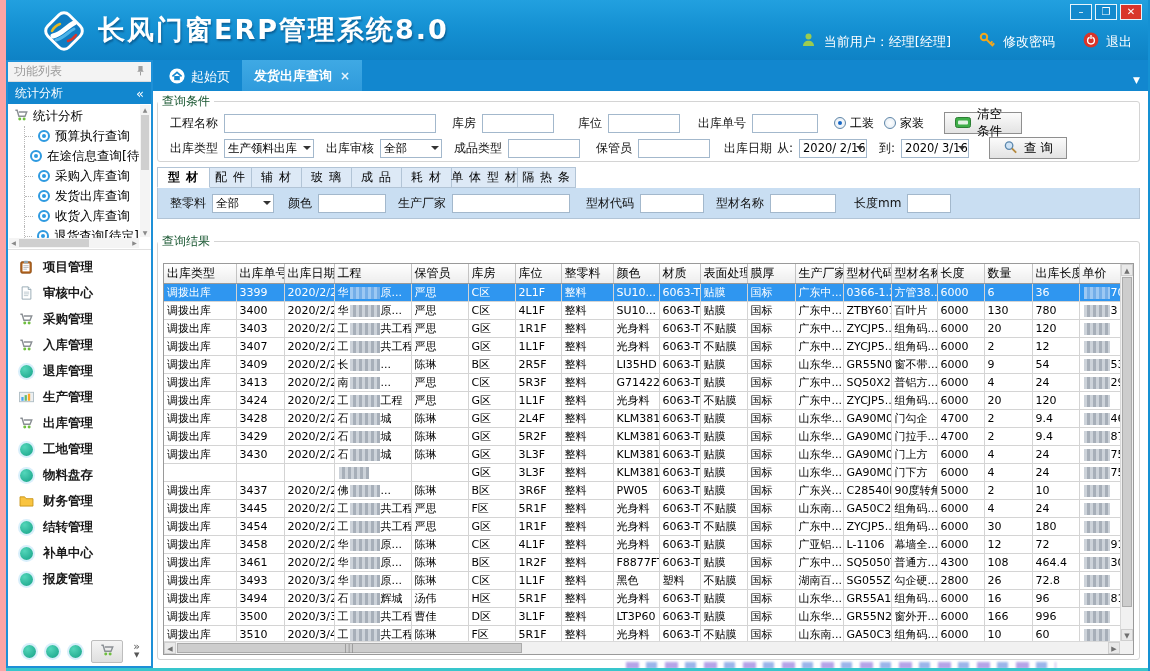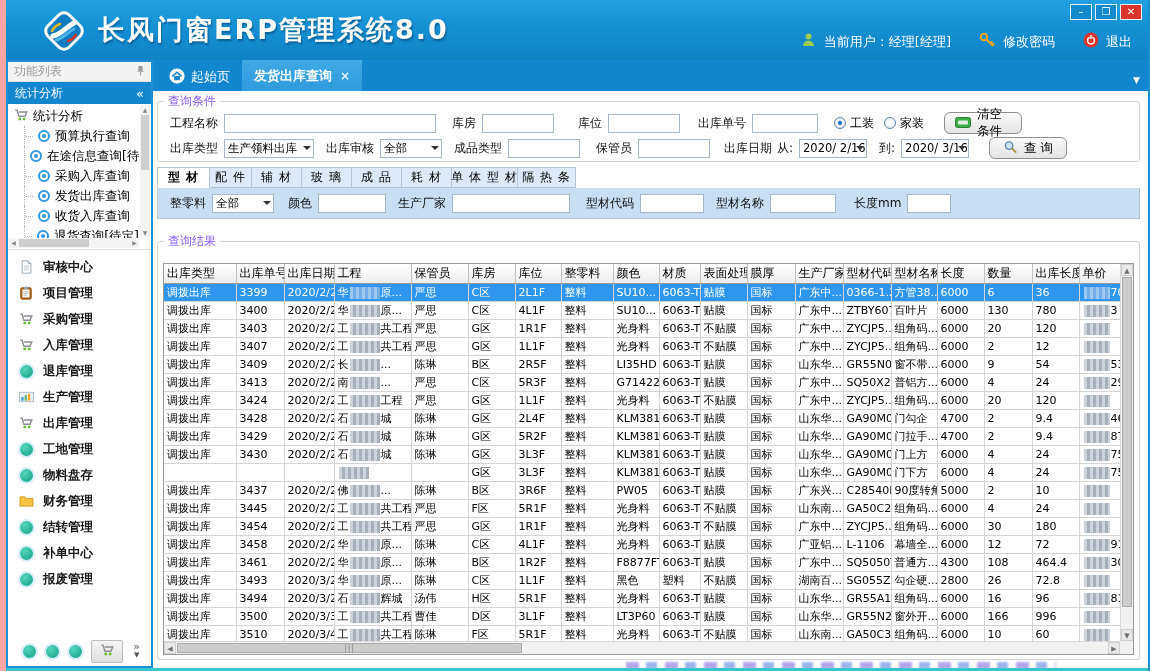--- a/index.html
+++ b/index.html
@@ -65,35 +65,35 @@
   .main { position:absolute; top:60px; left:147px; right:0; bottom:3px; }
   .tabbar { position:absolute; top:0; left:0; right:0; height:31px; background:#1287cf; display:flex; align-items:flex-end; }
   .tab { height:28px; display:flex; align-items:center; gap:6px; padding:0 12px; color:#fff; font-size:13px; cursor:default; }
   .tab.home { margin-left:4px; }
   .tab.active { background:linear-gradient(#3fa9e4,#2f9bdc); font-weight:bold; height:31px; }
   .tab-close { font-size:12px; color:#e6f4fc; margin-left:2px; }
   .tab-caret { position:absolute; right:8px; bottom:6px; color:#fff; font-size:9px; }
   .content { position:absolute; top:31px; left:0; right:0; bottom:0; background:#fff; overflow:hidden; }
 
   fieldset { border:1px solid #d4d4d4; border-radius:3px; }
-  legend { font-size:12px; color:#8b5cf6; margin-left:6px; padding:0 4px; }
+  legend { font-size:12px; color:#14532d; padding:0 4px; }
 
   .query-box { position:absolute; top:2px; left:4px; right:8px; height:69px; }
   .qrow { display:flex; align-items:center; height:24px; margin-top:1px; }
   .qlabel { color:#111; white-space:nowrap; }
   .tbox { height:19px; background:#fff; border:1px solid #a3b8cc; }
   .combo { height:19px; background:#fff; border:1px solid #a3b8cc; display:flex; align-items:center;
            font-size:11.5px; padding-left:3px; white-space:nowrap; overflow:hidden; position:relative; }
   .combo .car { position:absolute; right:2px; top:6px; width:0; height:0; border:4px solid transparent; border-top-color:#333; }
   .combo span { margin-right:12px; }
   .radio { display:flex; align-items:center; gap:4px; }
   .rdot { width:12px; height:12px; border-radius:50%; border:1px solid #5f86a8; background:radial-gradient(#fff,#dfe9f2); position:relative; }
   .rdot.on::after { content:""; position:absolute; left:3px; top:3px; width:4px; height:4px; border-radius:50%; background:#1566c4; }
   .btn { height:22px; display:flex; align-items:center; justify-content:center; gap:6px; padding:0 10px;
-         background:linear-gradient(#fbfbfb,#e3e3e3); border:1px solid #8f8f8f; border-radius:6px; font-size:12.5px; }
+         background:linear-gradient(#fbfbfb,#e3e3e3); border:1px solid #8f8f8f; border-radius:0; font-size:12.5px; }
 
   .mat-tabs { position:absolute; top:76px; left:4px; right:8px; height:21px; display:flex; }
   .mtab { height:21px; display:flex; align-items:center; justify-content:center; background:#dde9f6;
           border:1px solid #b2c4d6; border-left:none; font-size:12px; letter-spacing:1px; white-space:nowrap; padding:0 4px; }
   .mtab:first-child { border-left:1px solid #b2c4d6; }
   .mtab.active { background:#fff; font-weight:bold; border-bottom-color:#fff; }
 
   .sub-filter { position:absolute; top:97px; left:4px; right:8px; height:31px; background:#c9def2;
                 border:1px solid #b2c4d6; border-top:none; display:flex; align-items:center; }
 
@@ -228,38 +228,38 @@
       </div>
       <div class="hscroll-mini">
         <div class="arr" style="left:0">◀</div>
         <div class="thumb"></div>
         <div class="arr" style="right:0">▶</div>
       </div>
     </div>
     <div class="menu" id="menu-list">
         <div class="menu-item">
           <span class="ic">
-            <svg width="13" height="14" viewBox="0 0 14 16">
-              <path d="M2 1h7l3 3v11H2z" fill="#fff" stroke="#90a4ae"></path>
-              <path d="M9 1v3h3" fill="#e3f2fd" stroke="#90a4ae"></path>
-              <path d="M4 7h6M4 9h6M4 11h5" stroke="#b0bec5" stroke-width="0.9"></path>
-            </svg>
-          </span>
-          <span>审核中心</span>
-        </div>
-        <div class="menu-item">
-          <span class="ic">
             <svg width="14" height="14" viewBox="0 0 16 16">
               <rect x="2" y="2" width="12" height="13" rx="1.5" fill="#b5651d" stroke="#8a4a12"></rect>
               <rect x="4" y="4" width="8" height="9" fill="#fff"></rect>
               <rect x="5.5" y="0.8" width="5" height="2.8" rx="1" fill="#90a4ae"></rect>
               <path d="M5 6.5h6M5 8.5h6M5 10.5h4" stroke="#9e9e9e" stroke-width="0.8"></path>
             </svg>
           </span>
           <span>项目管理</span>
+        </div>
+        <div class="menu-item">
+          <span class="ic">
+            <svg width="13" height="14" viewBox="0 0 14 16">
+              <path d="M2 1h7l3 3v11H2z" fill="#fff" stroke="#90a4ae"></path>
+              <path d="M9 1v3h3" fill="#e3f2fd" stroke="#90a4ae"></path>
+              <path d="M4 7h6M4 9h6M4 11h5" stroke="#b0bec5" stroke-width="0.9"></path>
+            </svg>
+          </span>
+          <span>审核中心</span>
         </div>
         <div class="menu-item">
           <span class="ic">
             <svg width="15" height="14" viewBox="0 0 16 16">
               <path d="M1 2.5h2l2 7h7l2-5H5" fill="none" stroke="#8a8f94" stroke-width="1.6"></path>
               <circle cx="6" cy="12.6" r="1.7" fill="#6fbf3f"></circle>
               <circle cx="11" cy="12.6" r="1.7" fill="#6fbf3f"></circle>
             </svg>
           </span>
           <span>采购管理</span>

